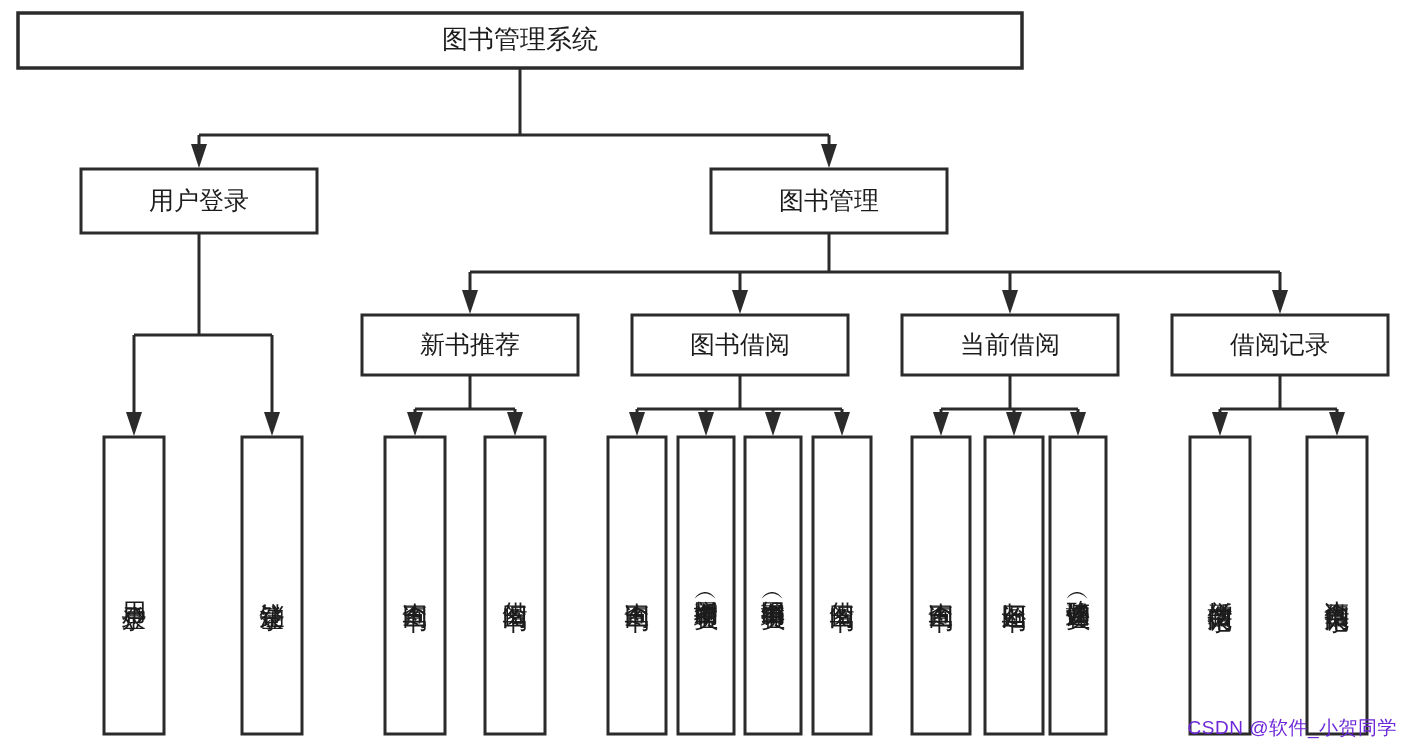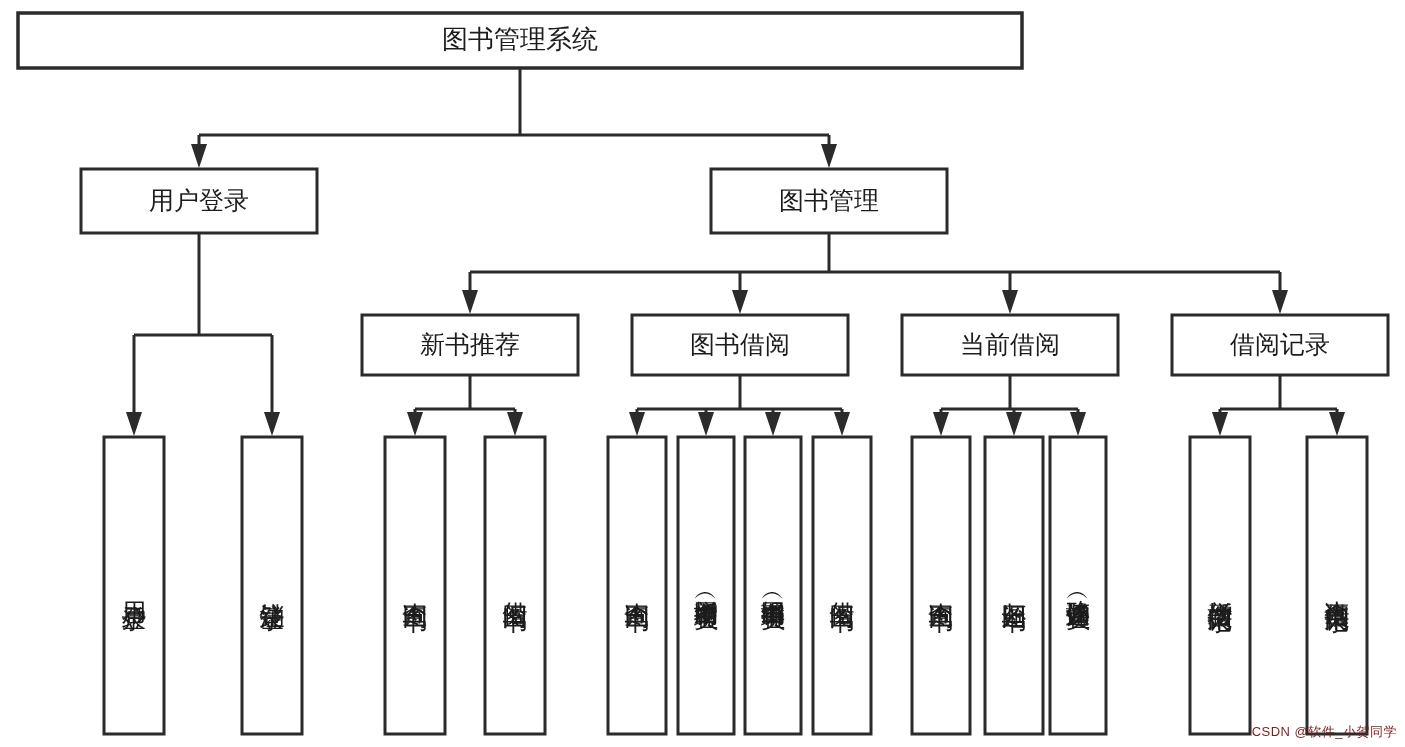--- a/index.html
+++ b/index.html
@@ -83,22 +83,22 @@
   }
   .leaf-label.narrow {
     font-size: 24px;
     letter-spacing: 1px;
   }
   .watermark {
     position: absolute;
     right: 8px;
     bottom: 6px;
     font-family: "Liberation Sans", "DejaVu Sans", sans-serif;
-    font-size: 13px;
-    color: #7f1d1d;
+    font-size: 19px;
+    color: #6d28d9;
     letter-spacing: 0.5px;
     white-space: nowrap;
     padding-left: 8px;
   }
 </style>
 </head>
 <body>
 
 <div id="diagram-root">
   <svg class="diagram-canvas" viewBox="0 0 1405 747">

